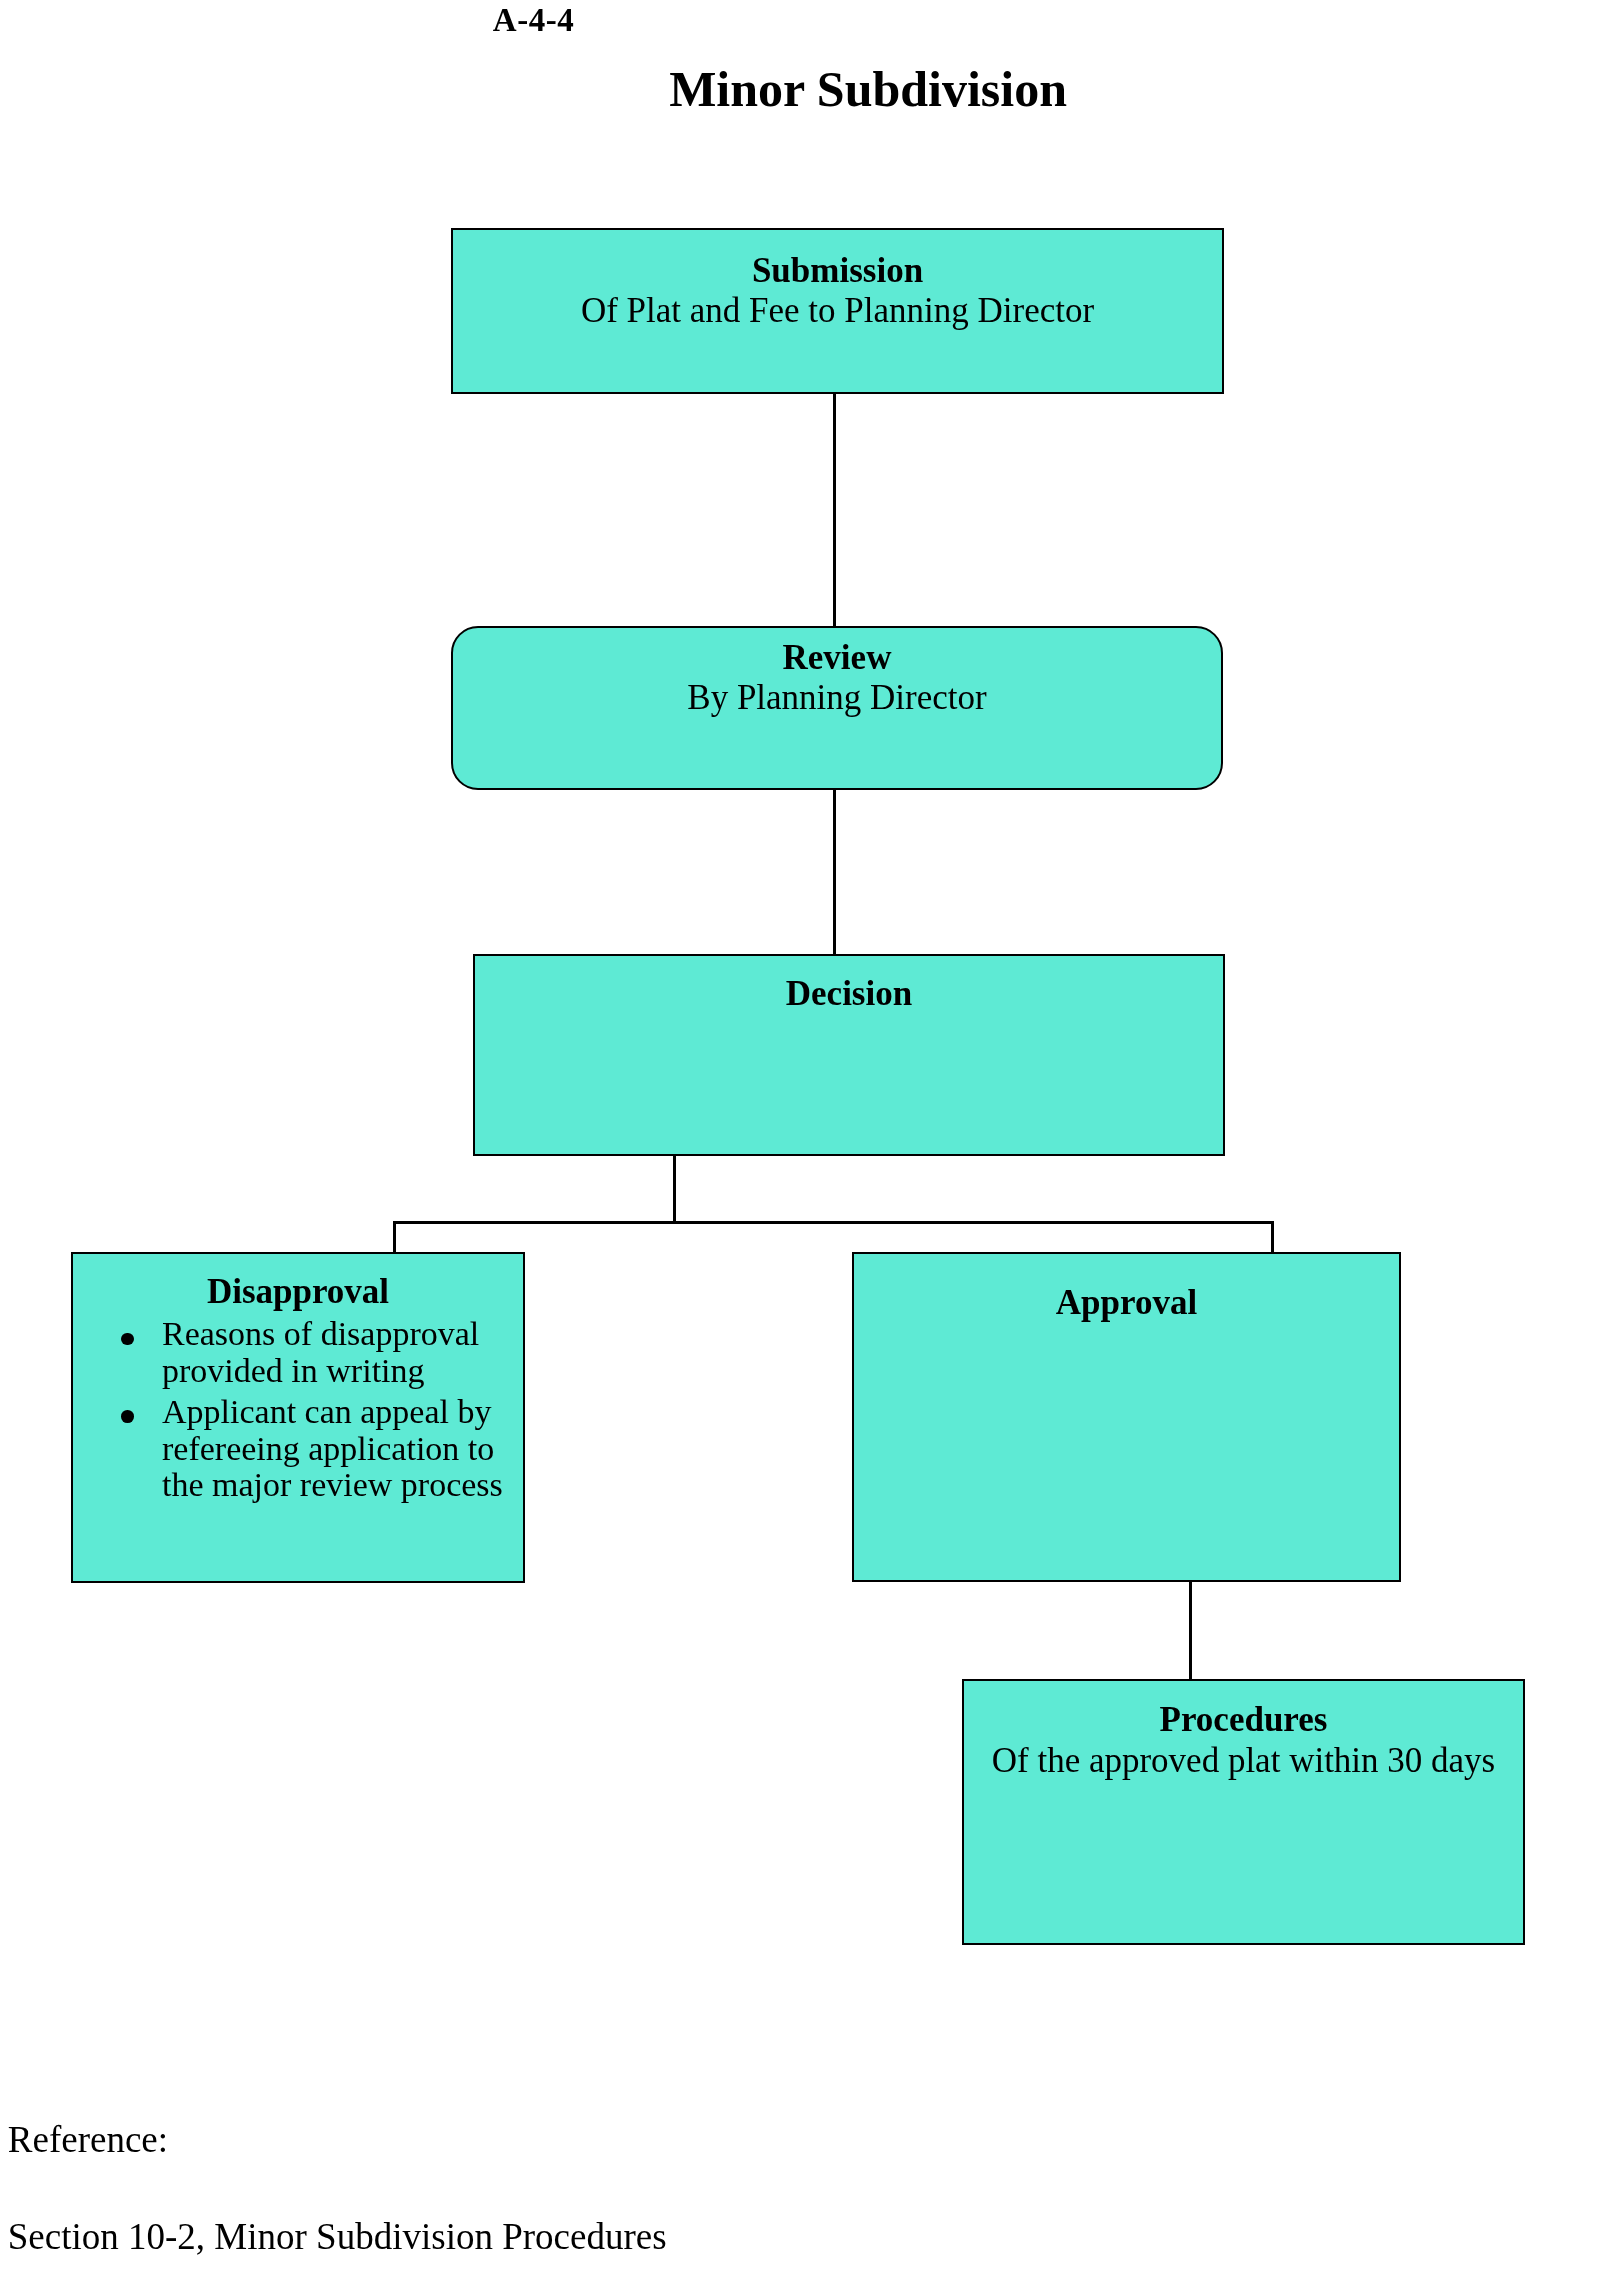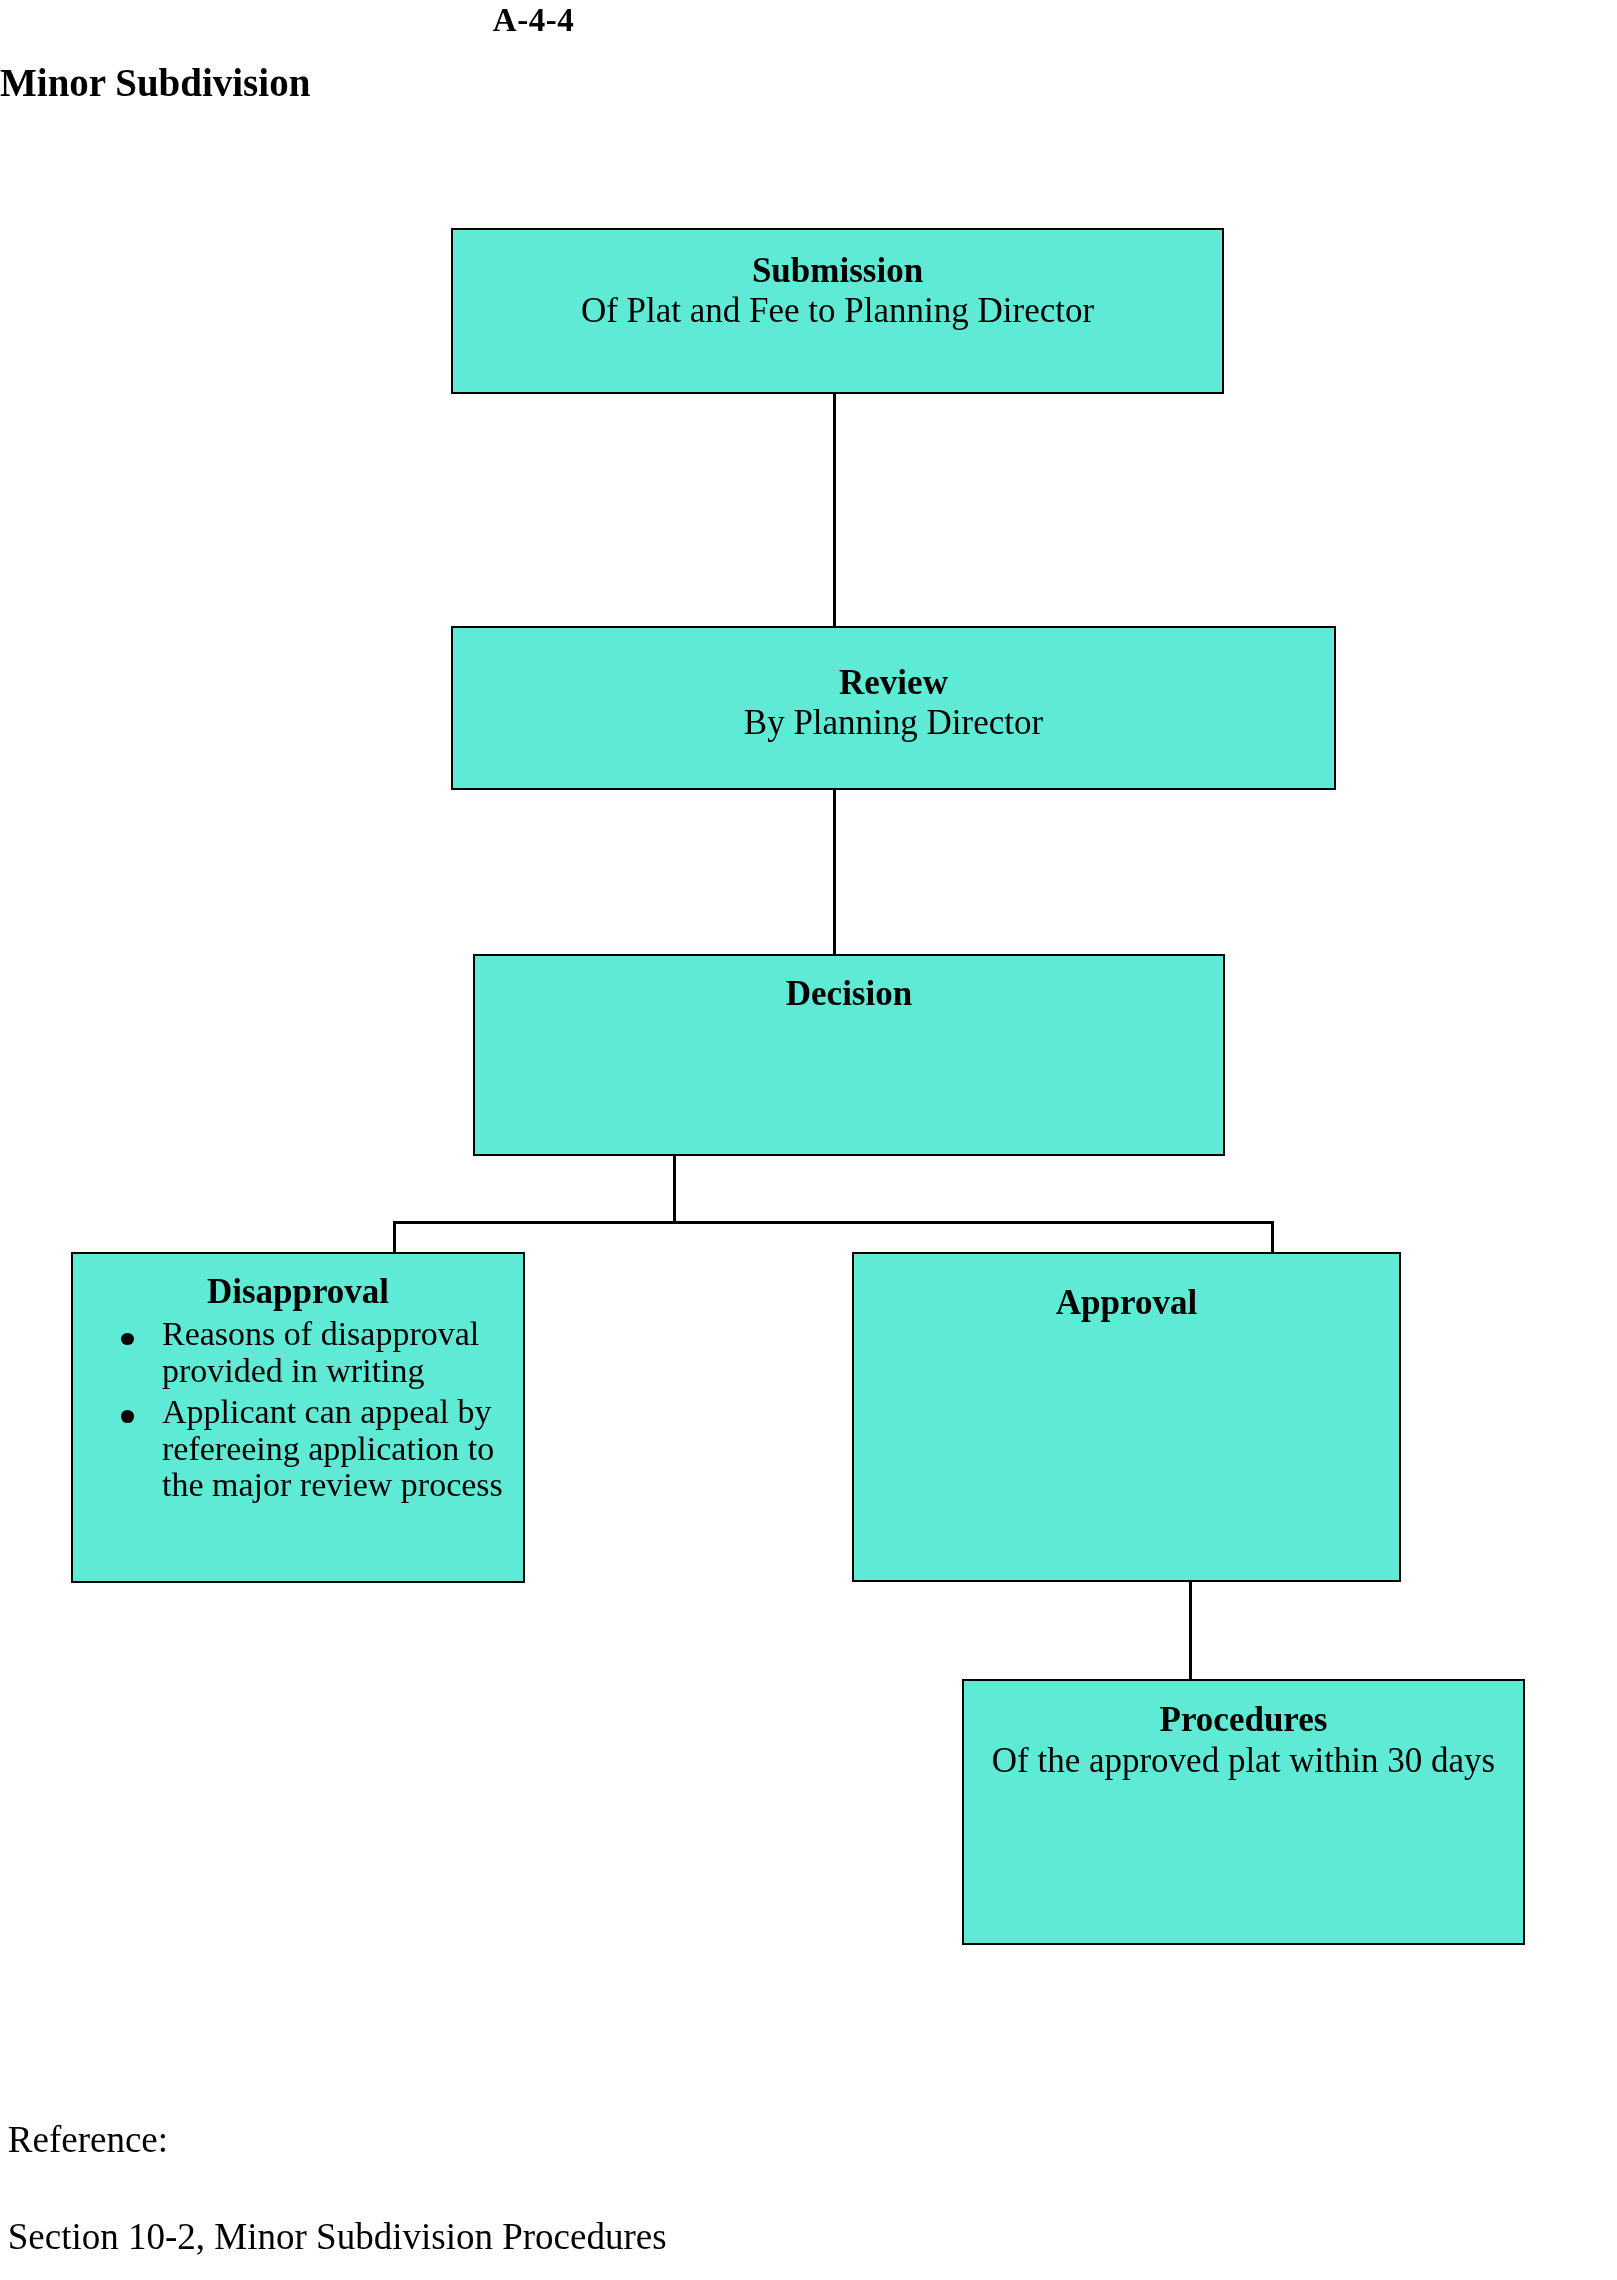--- a/index.html
+++ b/index.html
@@ -28,23 +28,23 @@
     text-align: center;
     font-weight: bold;
     font-size: 33px;
     letter-spacing: 0.5px;
   }
   .chart-title {
     position: absolute;
     left: 0;
     top: 60px;
     width: 1067px;
-    text-align: left;
+    text-align: right;
     font-weight: bold;
-    font-size: 39px;
+    font-size: 50px;
   }
 
   
   .node {
     position: absolute;
     border: 2.9px solid #000000;
     background: #5eead4;
     box-sizing: border-box;
     text-align: center;
     overflow: hidden;
@@ -56,21 +56,21 @@
     display: block;
   }
   .node-sub {
     font-weight: normal;
     font-size: 35px;
     line-height: 1.2;
     display: block;
   }
 
   .node-submission { left: 451px;  top: 228px;  width: 773px;  height: 166px; padding-top: 21.3px; }
-  .node-review     { left: 451px;  top: 626px;  width: 885px;  height: 164px; padding-top: 35px; }
+  .node-review     { left: 451px;  top: 626px;  width: 772px;  height: 164px; padding-top: 10px; border-radius: 27px; }
   .node-decision   { left: 473px;  top: 954px;  width: 752px;  height: 202px; padding-top: 17.5px; }
   .node-disapproval{ left: 71px;   top: 1252px; width: 454px;  height: 331px; padding-top: 17.5px; }
   .node-approval   { left: 852px;  top: 1252px; width: 549px;  height: 330px; padding-top: 29px; text-align: center; }
   .node-recording  { left: 962px;  top: 1679px; width: 563px;  height: 266px; padding-top: 19.4px; }
 
   
   .bullets {
     list-style: none;
     margin: 5.8px 0 0 0;
     padding: 0 12px 0 89px;

